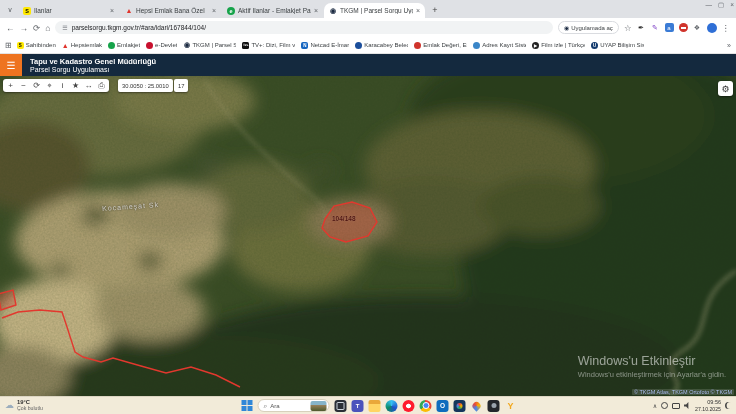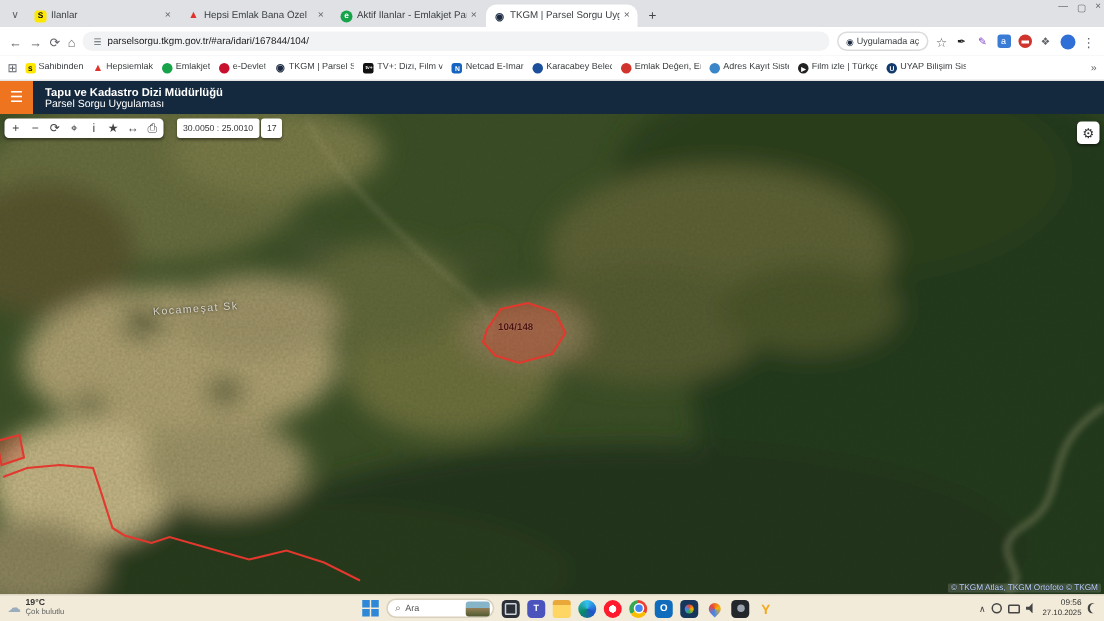--- a/index.html
+++ b/index.html
@@ -229,21 +229,21 @@
     <div class="bm">
         <span class="bmi bmi-uyap">U</span>
         <span class="lbl">UYAP Bilişim Sistemi |...</span>
       </div>
     <span class="bm-overflow">»</span>
   </div>
 
   <div id="appheader">
     <div class="menu-btn">☰</div>
     <div class="hdr-titles">
-      <div class="hdr-t1">Tapu ve Kadastro Dizi Müdürlüğü</div>
+      <div class="hdr-t1">Tapu ve Kadastro Genel Müdürlüğü</div>
       <div class="hdr-t2">Parsel Sorgu Uygulaması</div>
     </div>
   </div>
 
   <div id="map">
     <svg id="terrain" width="736" height="320" viewBox="0 0 736 320" preserveAspectRatio="none">
       <defs>
         <filter id="blur8" x="-30%" y="-30%" width="160%" height="160%">
             <feGaussianBlur stdDeviation="8"></feGaussianBlur>
           </filter>
@@ -305,20 +305,24 @@
       <button class="mbtn">↔</button>
       <button class="mbtn">⎙</button>
     </div>
     <div class="cbox" id="coordbox">30.0050 : 25.0010</div>
     <div class="cbox" id="zoombox">17</div>
     <div class="gearbtn">⚙</div>
 
     <div class="street-label">Kocameşat Sk</div>
     <div class="parcel-label">104/148</div>
 
+    <div class="watermark">
+      <div class="wm1">Windows'u Etkinleştir</div>
+      <div class="wm2">Windows'u etkinleştirmek için Ayarlar'a gidin.</div>
+    </div>
     <div class="attribution">© TKGM Atlas, TKGM Ortofoto © TKGM</div>
   </div>
 
   <div id="taskbar">
     <div class="weather">
       <span class="cloud">☁</span>
       <span class="wtxt">
         <div class="wtemp">19°C</div>
         <div class="wdesc">Çok bulutlu</div>
       </span>

